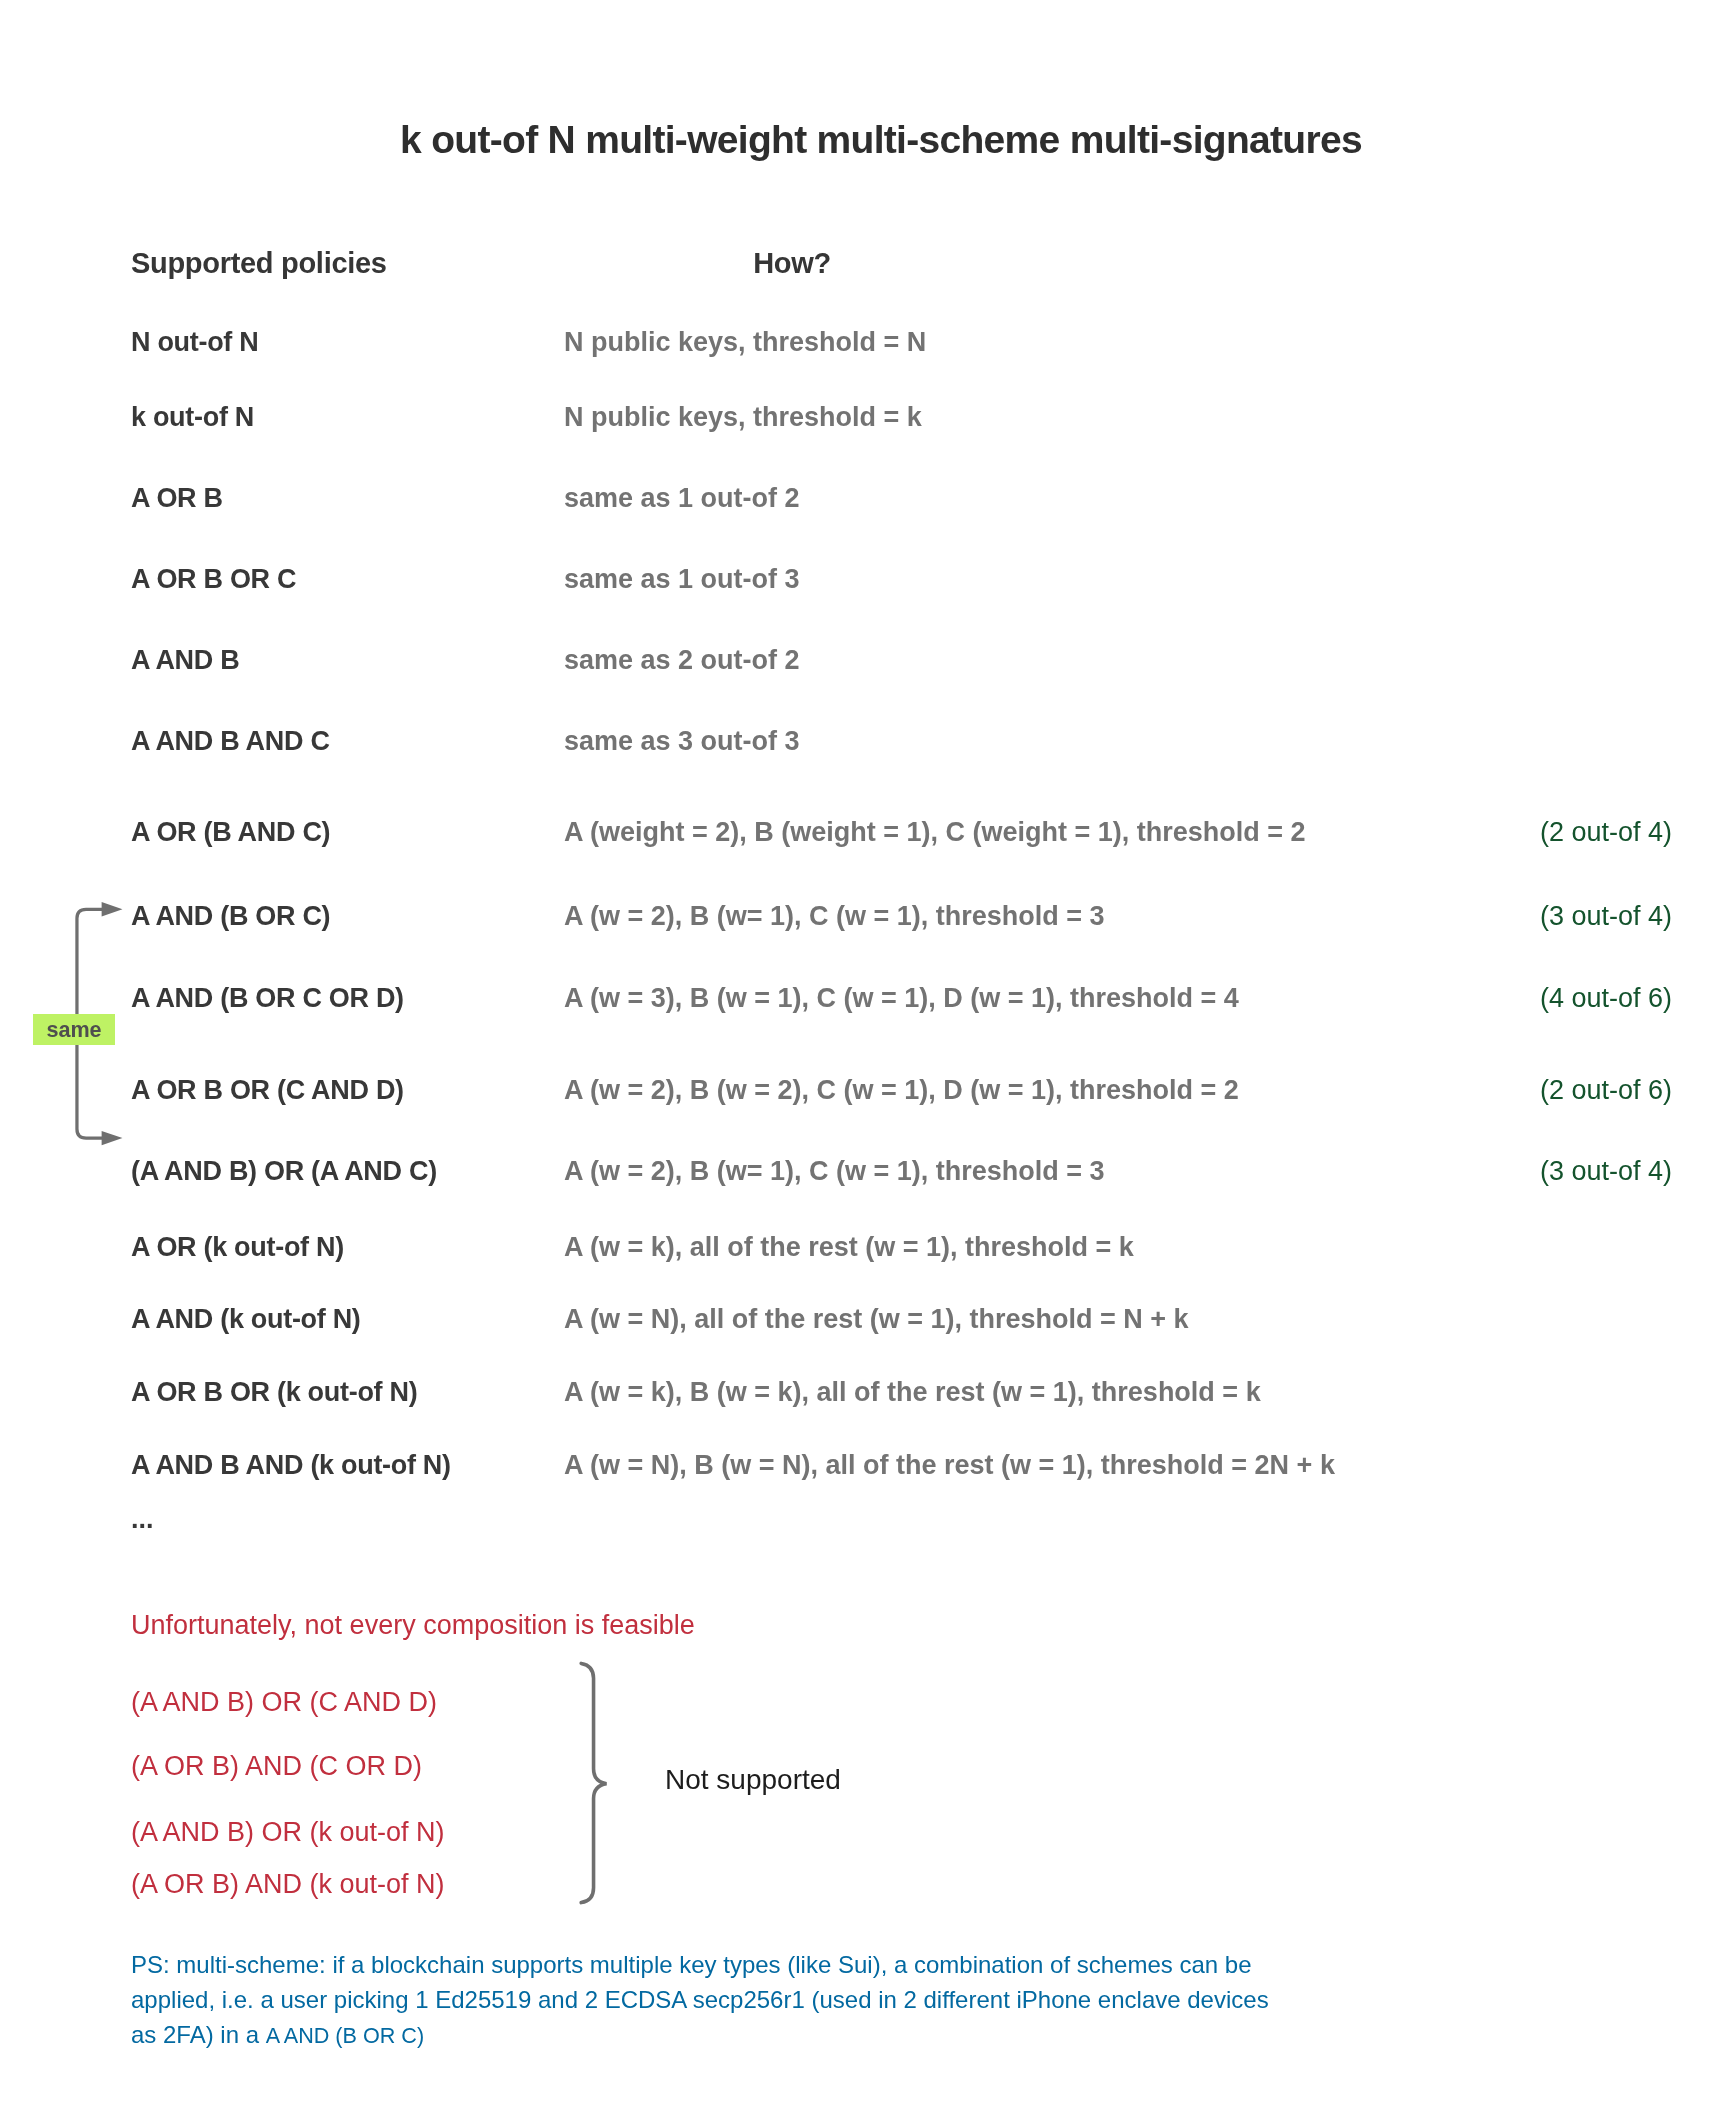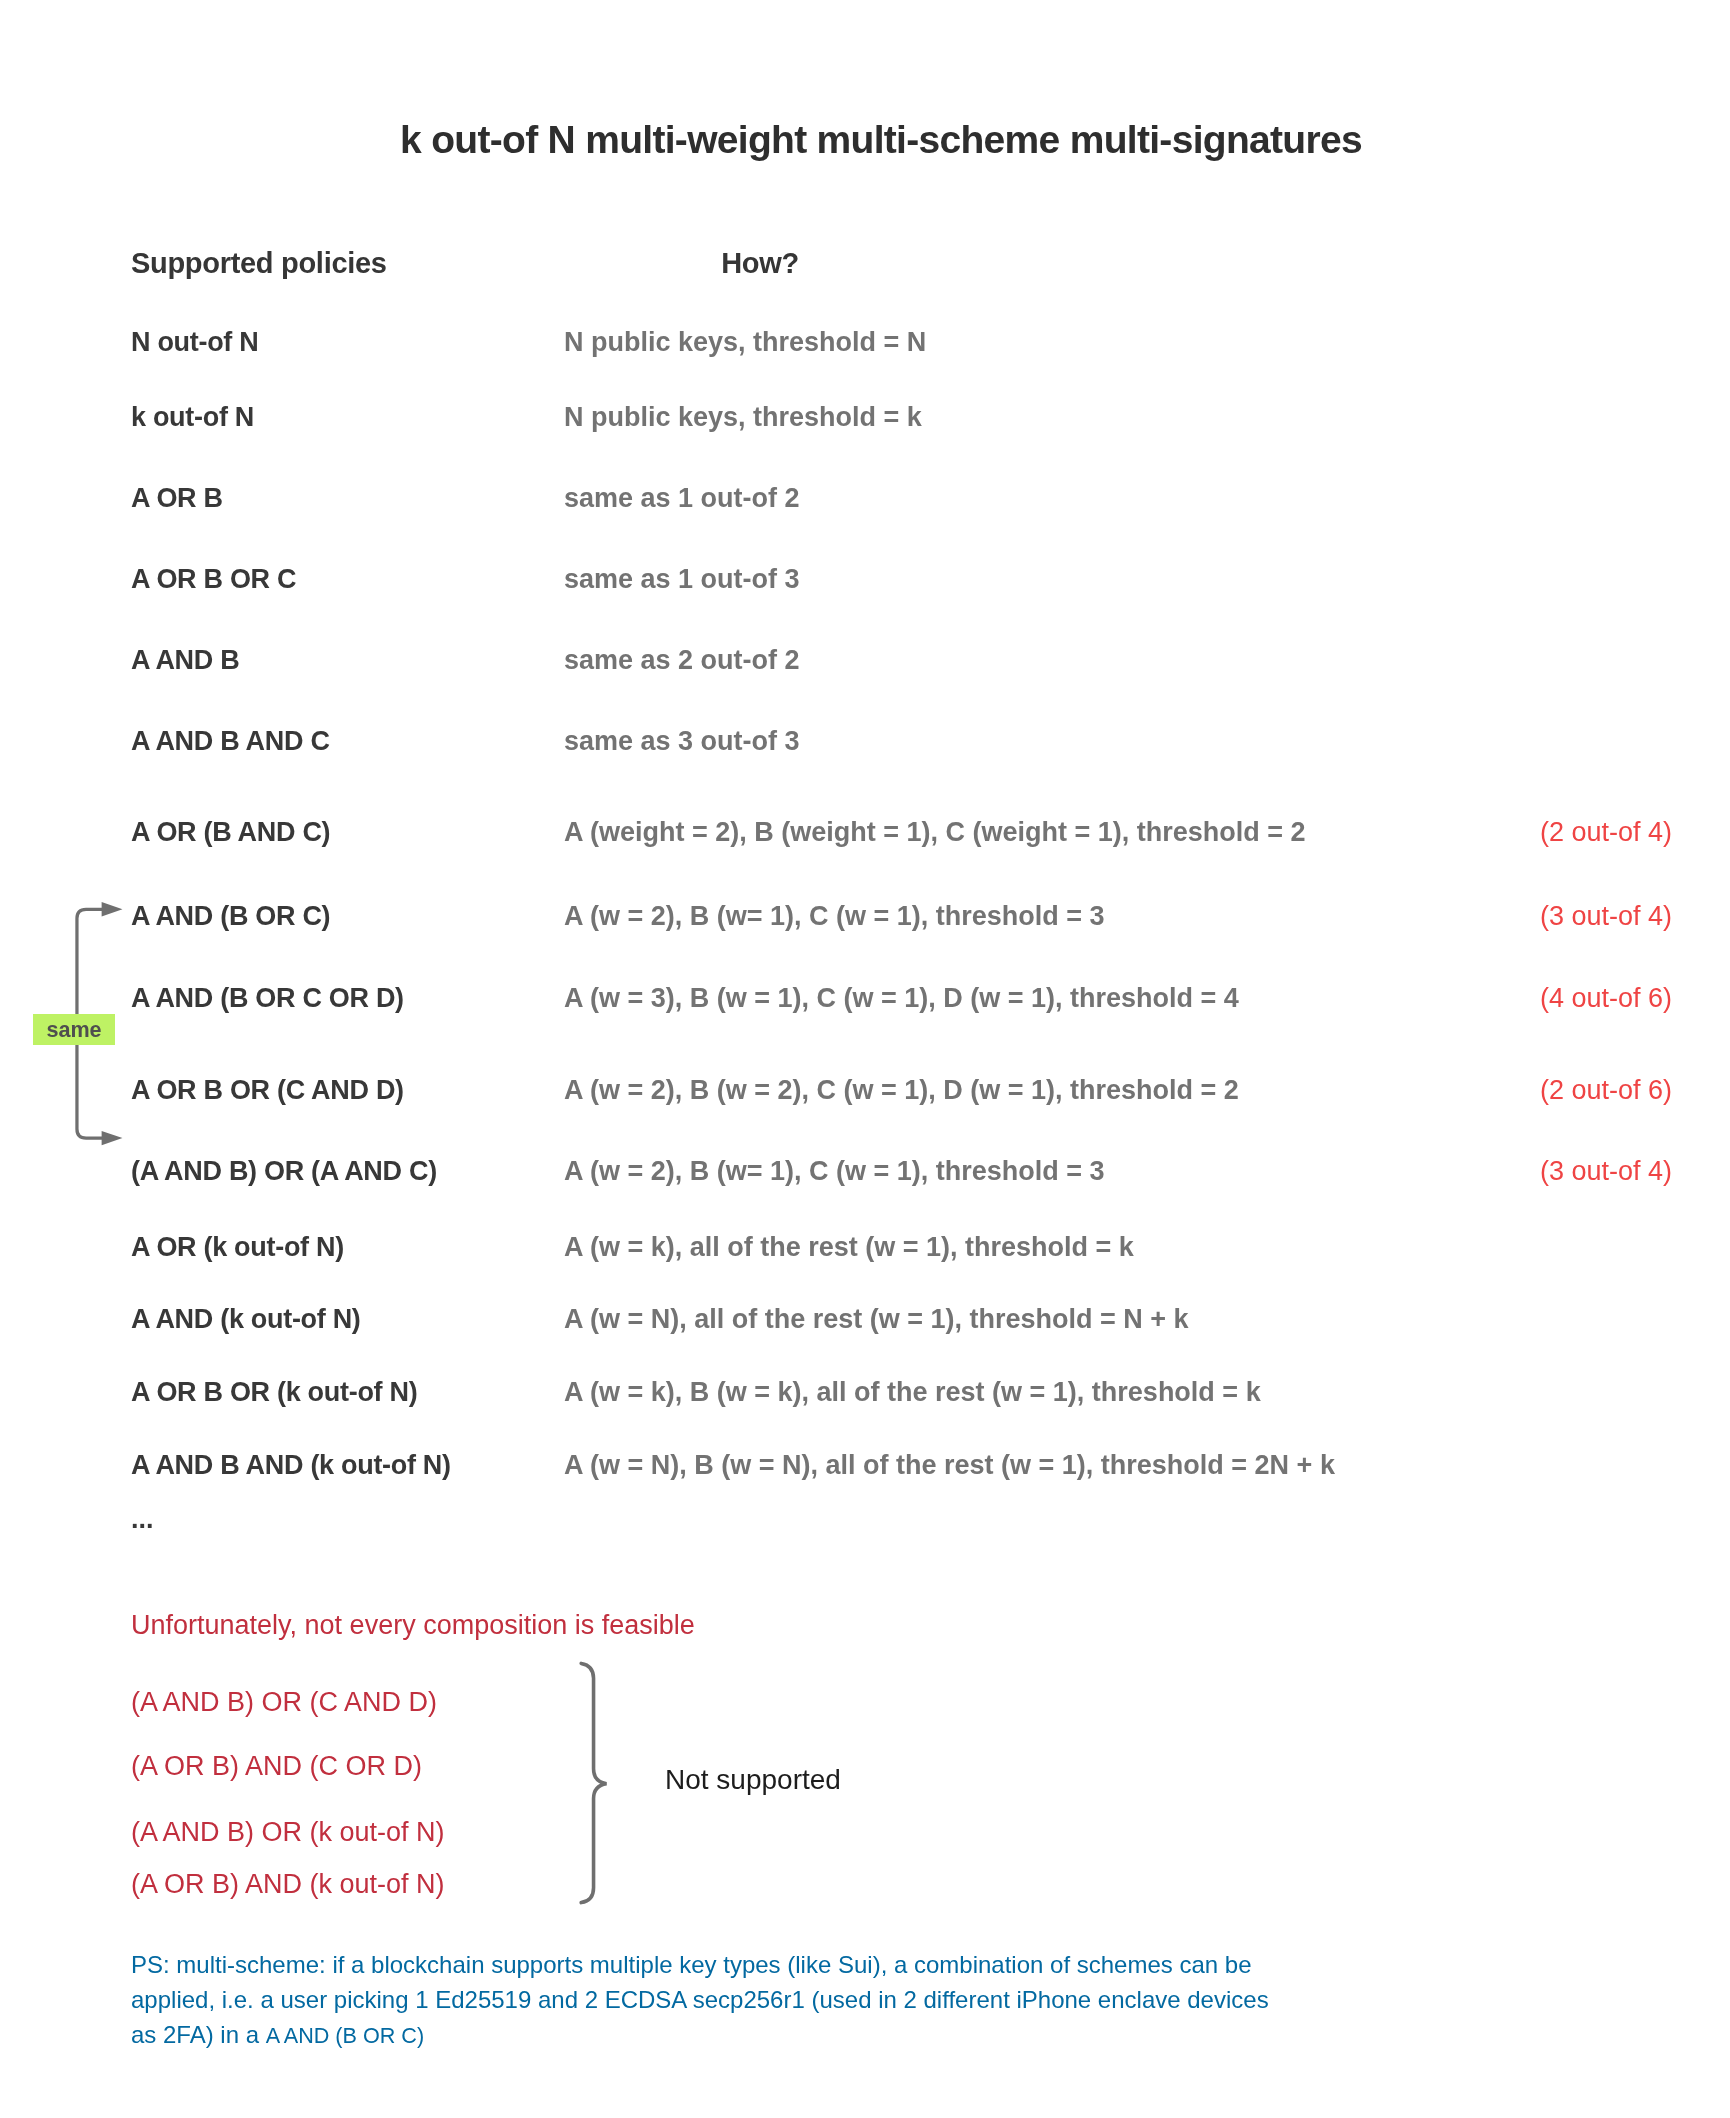--- a/index.html
+++ b/index.html
@@ -27,21 +27,21 @@
     position:absolute;
     top:246px;
     font-size:29px;
     font-weight:bold;
     letter-spacing:-0.3px;
     color:#363636;
     line-height:34px;
     white-space:nowrap;
   }
   .col-header.policies{ left:131px; }
-  .col-header.how{ left:675px; width:170px; text-align:center; }
+  .col-header.how{ left:707px; width:170px; text-align:center; }
   .row{
     position:absolute;
     left:0;
     width:100%;
     height:34px;
     line-height:34px;
     white-space:nowrap;
   }
   .row .policy{
     position:absolute;
@@ -55,21 +55,21 @@
     position:absolute;
     left:564px;
     font-size:27px;
     color:#737373;
     font-weight:bold;
   }
   .row .note{
     position:absolute;
     right:58px;
     font-size:27px;
-    color:#ef4444;
+    color:#14532d;
     text-align:right;
   }
   .ellipsis-row{
     position:absolute;
     left:131px;
     top:1502px;
     font-size:27px;
     font-weight:bold;
     color:#383838;
     line-height:34px;

